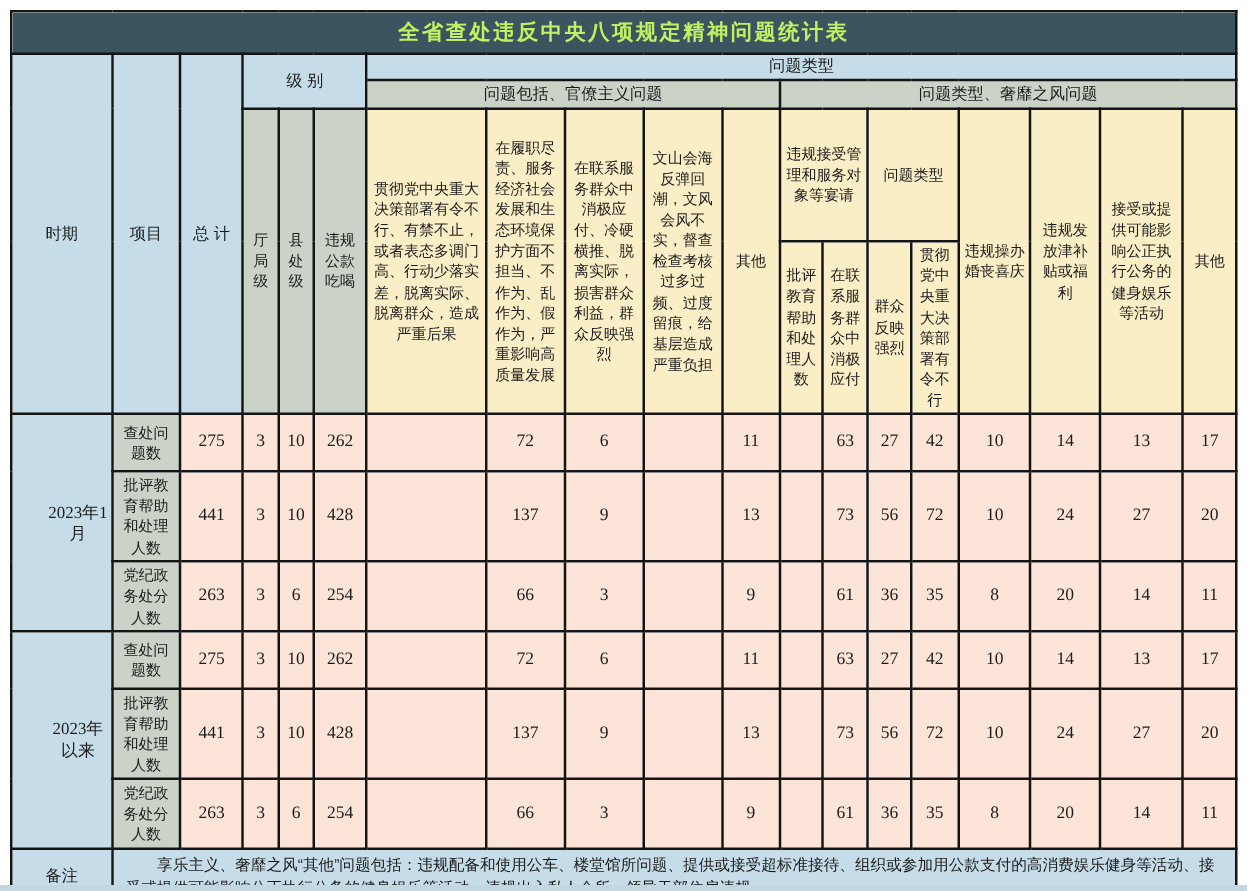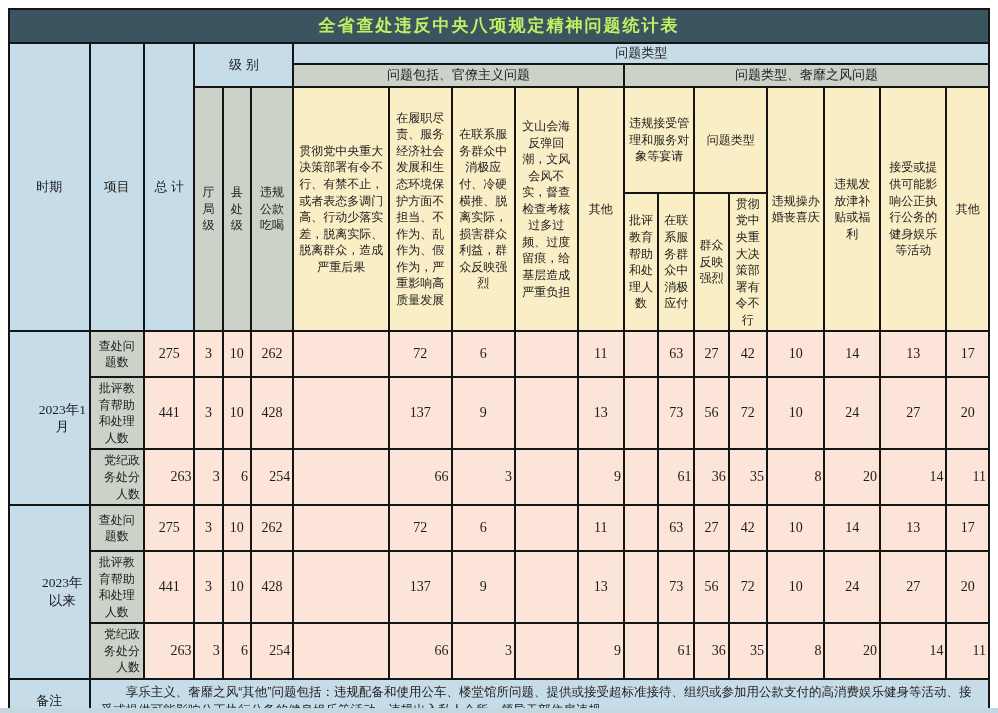--- a/index.html
+++ b/index.html
@@ -14,21 +14,21 @@
   .pink{background:#fce4d8;}
   .leaf{font-size:12px;line-height:1.38;padding:2px 3px;}
   .num{font-family:"Liberation Serif","DejaVu Serif",serif;font-size:14px;}
   .period-cell{font-family:"Liberation Serif","DejaVu Serif",serif;font-size:13.5px;padding-left:28px;}
   tr.r-ptype td{height:16px;}
   tr.r-group td{height:19px;}
   tr.r-leaf-top td{height:100px;}
   tr.r-leaf-bottom td{height:132px;}
   tr.r-d1 td{height:40px;}
   tr.r-d2 td{height:66px;}
-  tr.r-d3 td{height:46px;text-align:right;}
+  tr.r-d3 td{height:46px;}
   tr.r-remark td{height:33px;}
   .remark-text{text-align:left;font-size:12.5px;line-height:1.45;padding:3px 8px 3px 10px;text-indent:2em;word-break:break-all;}
   .bottom-strip{position:absolute;left:0;bottom:0;width:998px;height:5px;background:#c3d7e1;}
 </style>
 </head>
 <body>
 
 <div class="page">
   <table class="stats">
     <colgroup>

